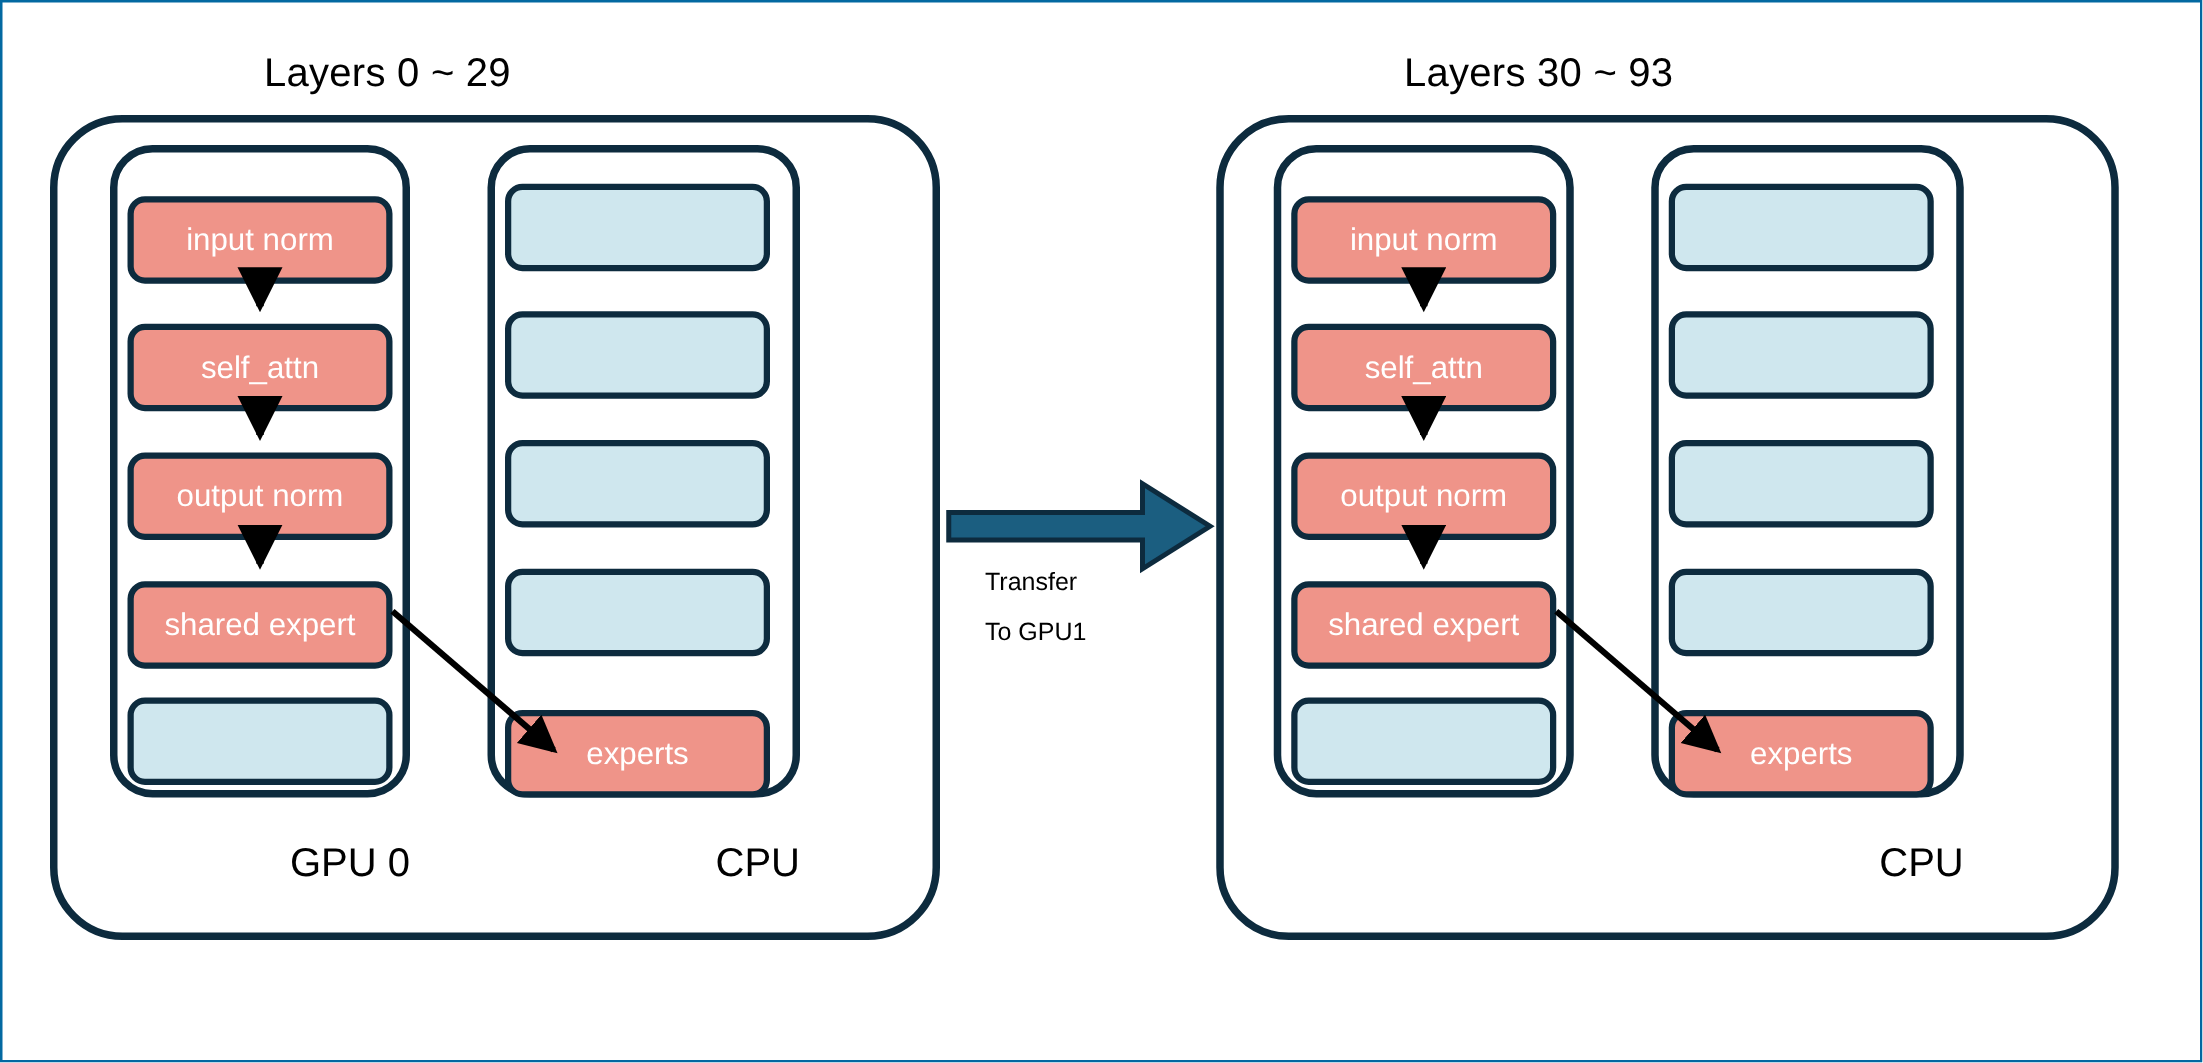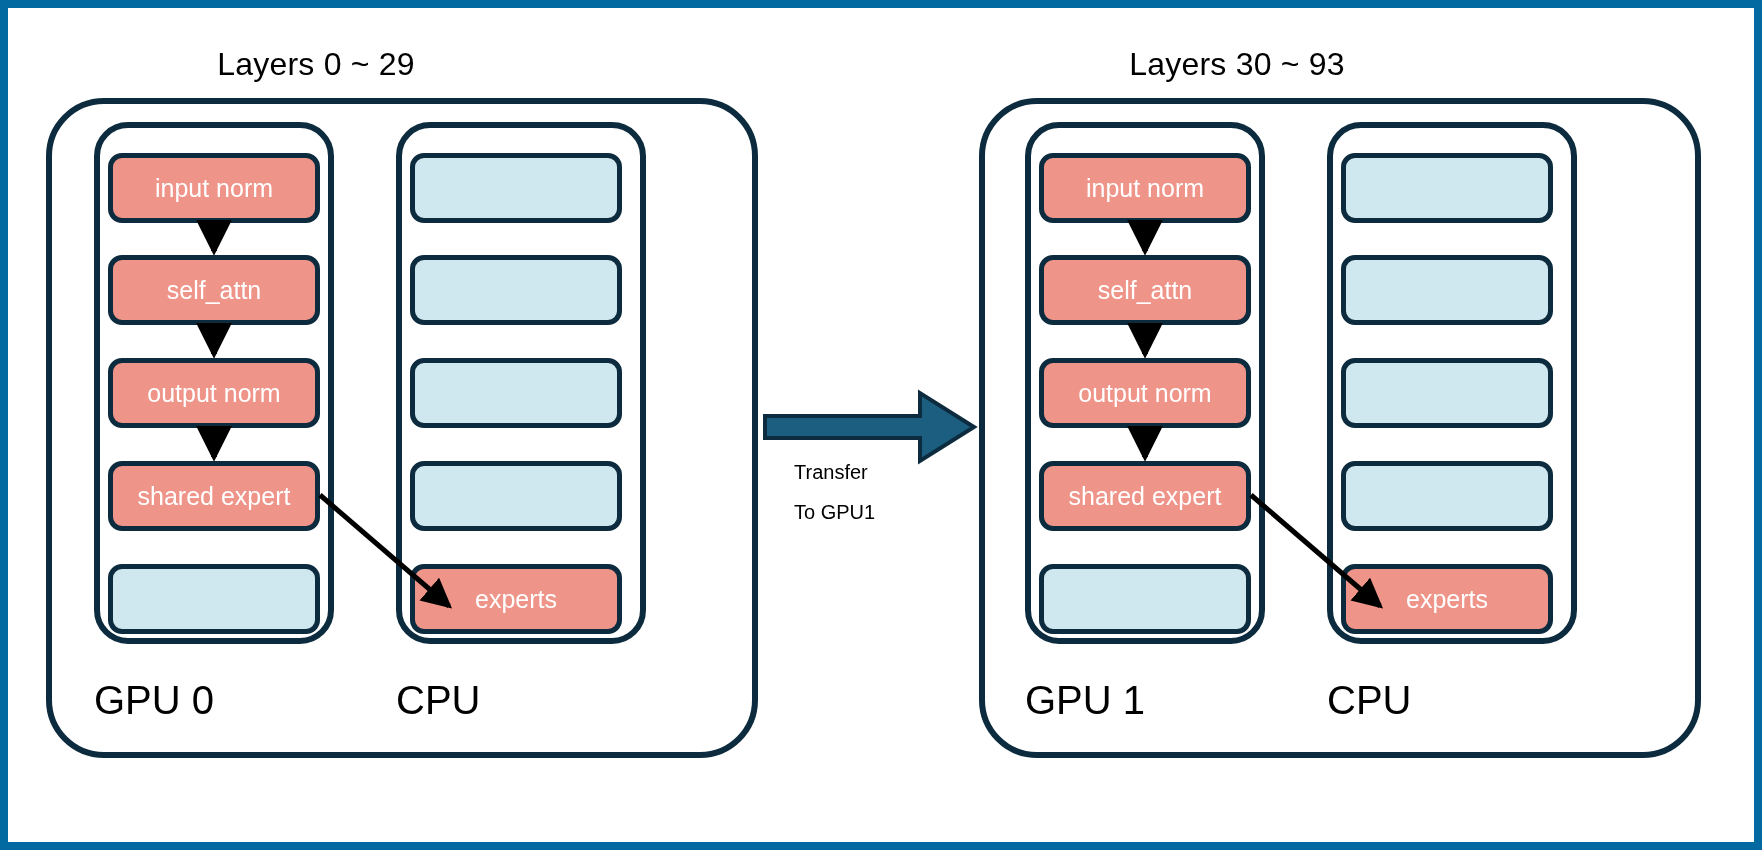--- a/index.html
+++ b/index.html
@@ -5,21 +5,21 @@
   html, body {
     margin: 0;
     padding: 0;
     background: #ffffff;
   }
   #canvas {
     position: relative;
     width: 1762px;
     height: 850px;
     background: #ffffff;
-    border: 8px solid #0369a1;
+    border: 2px solid #0369a1;
     box-sizing: border-box;
     overflow: hidden;
     font-family: "Liberation Sans", sans-serif;
     padding-left: 16px;
   }
 
   
   .panel-title {
     position: absolute;
     font-size: 32px;
@@ -53,30 +53,30 @@
     border: 5px solid #0d2b3e;
     border-radius: 14px;
     box-sizing: border-box;
     display: flex;
     align-items: center;
     justify-content: center;
     font-size: 25px;
     color: #ffffff;
     white-space: nowrap;
   }
-  .block.active { background: #ef9489; }
+  .block.active { background: #ef9489; margin-top: 10px; }
   .block.idle   { background: #cfe7ee; }
 
   
   .device-caption {
     position: absolute;
-    font-size: 40px;
+    font-size: 32px;
     color: #000000;
     white-space: nowrap;
-    text-align: left;
+    text-align: right;
   }
 
   
   #arrows {
     position: absolute;
     left: 0;
     top: 0;
     width: 1762px;
     height: 850px;
     pointer-events: none;
@@ -173,21 +173,20 @@
   <div class="block idle" style="left:1333px; top:350px; width:212px; height:70px;">
     <span></span>
   </div>
   <div class="block idle" style="left:1333px; top:453px; width:212px; height:70px;">
     <span></span>
   </div>
   <div class="block active" style="left:1333px; top:556px; width:212px; height:70px;">
     <span>experts</span>
   </div>
 
-  <div class="device-caption" style="left:1017px; top:670px; width:240px;">GPU 1</div>
   <div class="device-caption" style="left:1319px; top:670px; width:250px;">CPU</div>
 
   <div class="transfer-label" style="left:786px; top:452px;">Transfer</div>
   <div class="transfer-label" style="left:786px; top:492px;">To GPU1</div>
 
   <svg id="arrows" viewBox="0 0 1762 850" xmlns="http://www.w3.org/2000/svg">
     <defs>
       <marker id="head-black" markerWidth="8" markerHeight="8" refX="5.2" refY="3" orient="auto" markerUnits="strokeWidth">
         <path d="M0,0 L6,3 L0,6 z" fill="#000000"></path>
       </marker>

